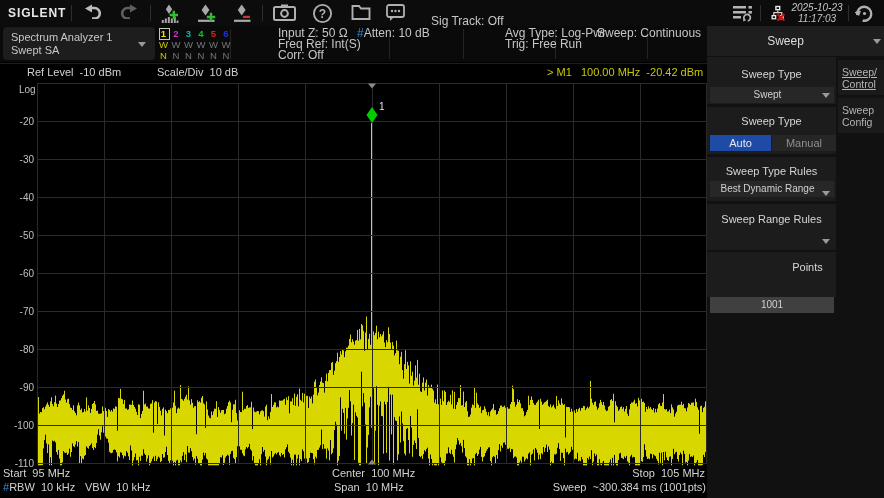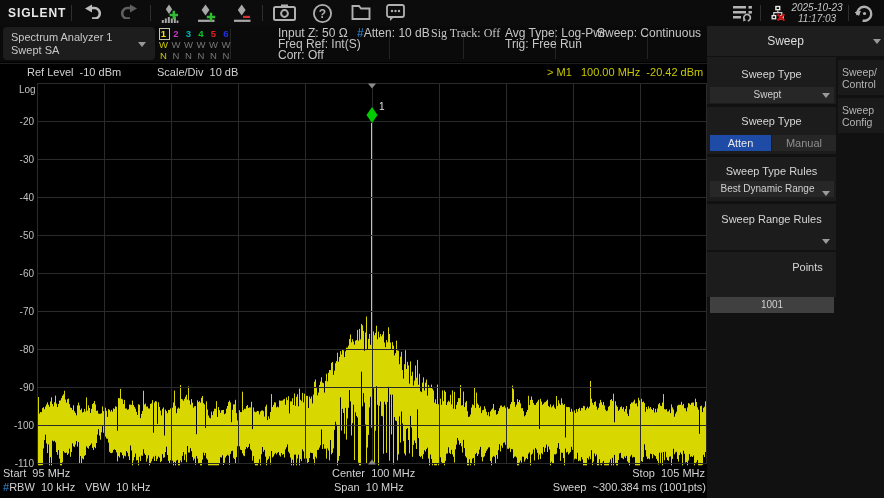--- a/index.html
+++ b/index.html
@@ -128,21 +128,21 @@
 <div class="tw" style="left:207.5px;top:39px;color:#777777;">W</div>
 <div class="tw" style="left:207.5px;top:49.5px;color:#777777;">N</div>
 <div class="tt" style="left:220px;top:28px;color:#2233dd;">6</div>
 <div class="tw" style="left:220px;top:39px;color:#777777;">W</div>
 <div class="tw" style="left:220px;top:49.5px;color:#777777;">N</div>
 <div class="abs" style="left:158.5px;top:27.5px;width:9px;height:10px;border:1px solid #c8c8b0;"></div>
 <div class="itxt" style="left:241px;top:28px;">Input Z: 50 Ω
 Freq Ref: Int(S)
 Corr: Off</div>
 <div class="itxt" style="left:320px;top:28px;"><span style="color:#2d8fe0;">#</span>Atten: 10 dB</div>
-<div class="itxt" style="left:394px;top:28px;font-family:Liberation Serif, serif;">Sig Track: Off</div>
+<div class="itxt" style="left:394px;top:16px;">Sig Track: Off</div>
 <div class="itxt" style="left:468px;top:28px;">Avg Type: Log-Pwr
 Trig: Free Run</div>
 <div class="itxt" style="left:560px;top:28px;">Sweep: Continuous</div>
 
 <svg class="abs" id="plot" width="710" height="436" viewBox="0 0 710 436">
   <rect x="0" y="0" width="710" height="436" fill="#000"></rect>
   <line x1="0" y1="1.5" x2="710" y2="1.5" stroke="#1e1e1e" stroke-width="1"></line>
   <text x="27" y="14" font-size="11" fill="#d2d2d2">Ref Level&nbsp;&nbsp;-10 dBm</text>
   <text x="157" y="14" font-size="11" fill="#d2d2d2">Scale/Div&nbsp;&nbsp;10 dB</text>
   <text x="547" y="14" font-size="11" fill="#c8c800">&gt; M1&nbsp;&nbsp;&nbsp;100.00 MHz&nbsp;&nbsp;-20.42 dBm</text>
@@ -199,31 +199,31 @@
     </div>
   <div class="caret" style="left:166px;top:13px;"></div>
 
   <div class="sec" style="top:31px;height:47px;"></div>
   <div class="plabel" style="top:42px;">Sweep Type</div>
   <div class="pdrop" style="top:61px;">Swept</div>
   <div class="caret" style="left:115px;top:67px;"></div>
 
   <div class="sec" style="top:81px;height:47px;"></div>
   <div class="plabel" style="top:89px;">Sweep Type</div>
-  <div class="abs" style="left:3px;top:109px;width:61px;height:16px;background:#1d4ba6;color:#e8e8e8;font-size:11px;text-align:center;line-height:16px;">Atten</div>
+  <div class="abs" style="left:3px;top:109px;width:61px;height:16px;background:#1d4ba6;color:#e8e8e8;font-size:11px;text-align:center;line-height:16px;">Auto</div>
   <div class="abs" style="left:65px;top:109px;width:64px;height:16px;background:#262626;color:#8f8f8f;font-size:11px;text-align:center;line-height:16px;">Manual</div>
 
   <div class="sec" style="top:131px;height:44px;"></div>
   <div class="plabel" style="top:139px;">Sweep Type Rules</div>
   <div class="pdrop" style="top:155px;">Best Dynamic Range</div>
   <div class="caret" style="left:115px;top:165px;"></div>
 
   <div class="sec" style="top:178px;height:46px;"></div>
   <div class="plabel" style="top:187px;">Sweep Range Rules</div>
   <div class="caret" style="left:115px;top:213px;"></div>
 
   <div class="sec" style="top:226px;height:45px;"></div>
   <div class="plabel" style="top:235px;padding-left:36px;">Points</div>
   <div class="pdrop" style="top:271px;background:#404040;padding-right:0;">1001</div>
 
-  <div class="tab" style="top:34px;height:35px;">Sweep/<br>Control</div>
+  <div class="tab" style="top:34px;height:35px;text-decoration:underline;">Sweep/<br>Control</div>
   <div class="tab" style="top:72px;height:35px;">Sweep<br>Config</div>
 </div>
 
 </body></html>

